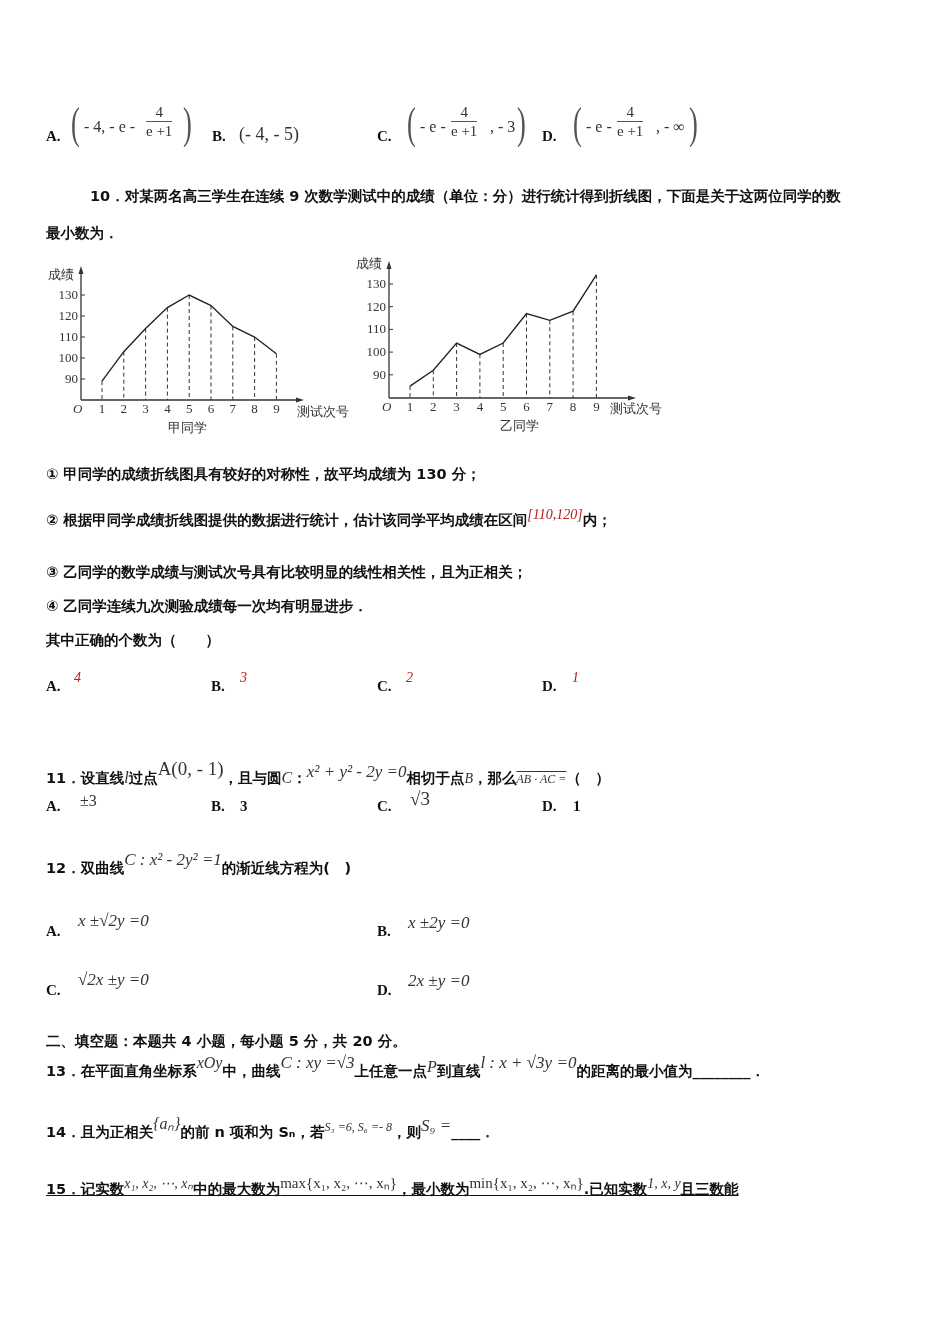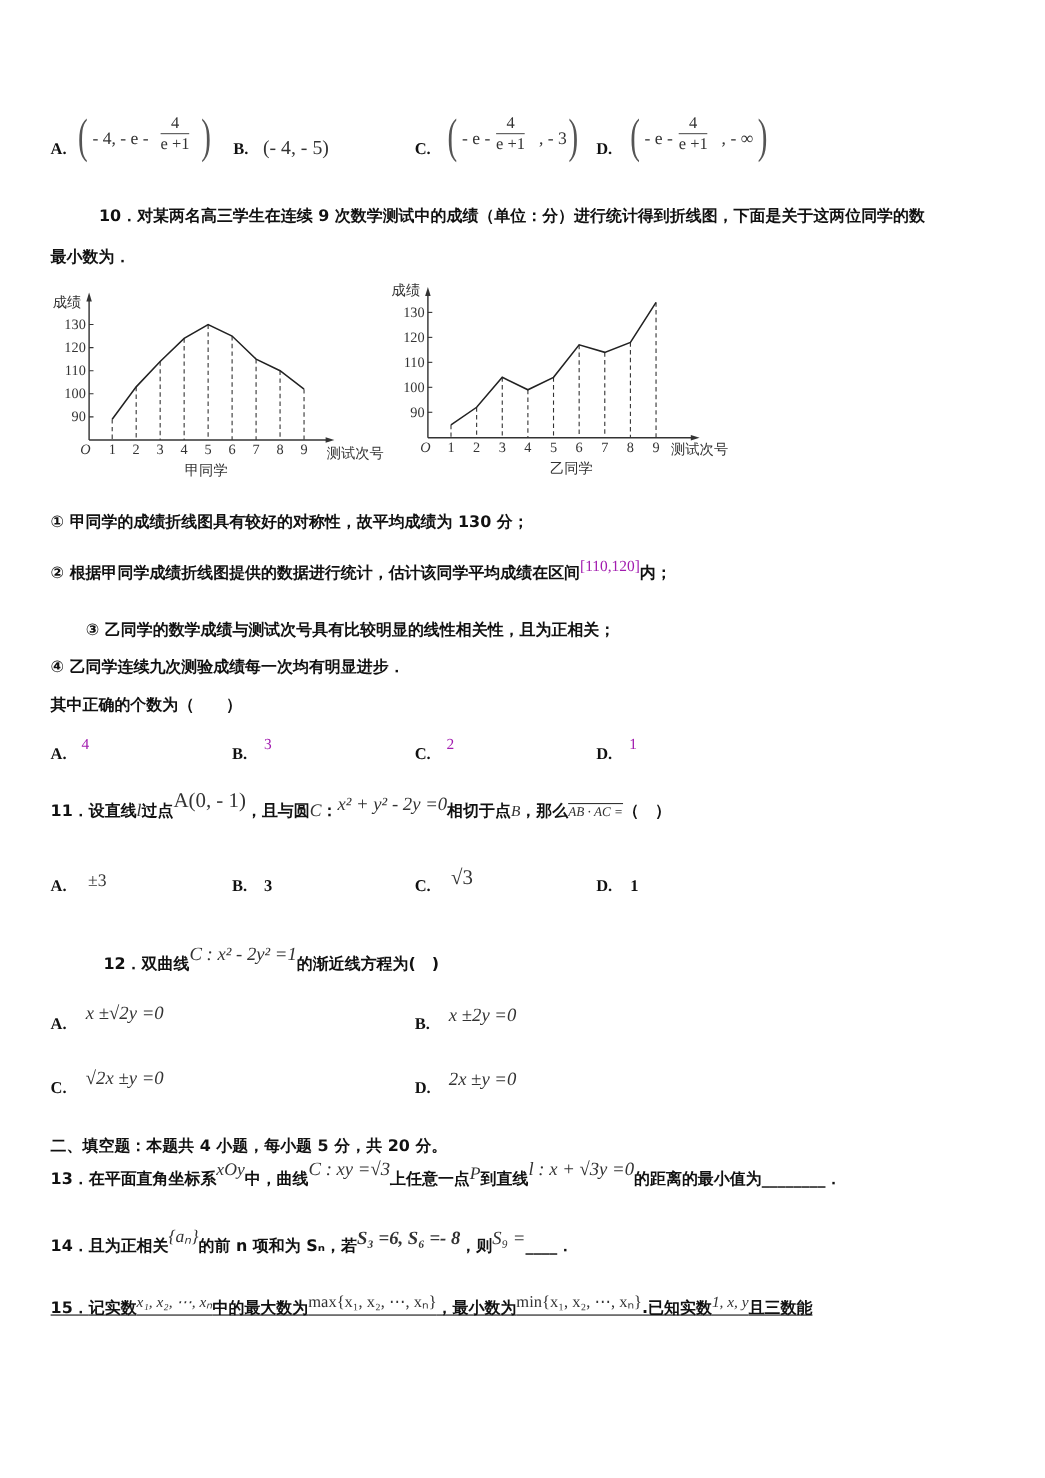--- a/index.html
+++ b/index.html
@@ -7,21 +7,21 @@
        font-family:"DejaVu Serif","Liberation Serif",serif;color:#111;}
   .abs{position:absolute;white-space:nowrap;}
   .cn{font-family:"DejaVu Sans","Liberation Sans",sans-serif;font-weight:bold;font-size:14.5px;}
   .lbl{font-family:"Liberation Serif",serif;font-weight:bold;font-size:15px;}
   .math{font-family:"Liberation Serif",serif;font-size:16px;color:#333;}
   .mi{font-style:italic;}
   .paren{font-family:"Liberation Serif",serif;font-size:44px;color:#555;font-weight:200;line-height:44px;transform:scaleX(0.6);display:inline-block;}
   .frac{display:inline-block;text-align:center;vertical-align:middle;font-size:15px;}
   .frac .num{display:block;border-bottom:1px solid #555;padding:0 3px;line-height:18px;}
   .frac .den{display:block;line-height:18px;}
-  .blue{color:#a21caf;font-family:"Liberation Serif",serif;}
+  .blue{color:#b91c1c;font-style:italic;font-family:"Liberation Serif",serif;}
   svg text{font-family:"Liberation Serif",serif;}
 </style>
 </head>
 <body>
 
 <div class="abs" style="left:46px;top:100px;width:680px;height:56px;">
   <span class="abs lbl" style="left:0;top:28px;">A.</span>
   <span class="abs paren" style="left:22px;top:2px;">(</span>
   <span class="abs math" style="left:38px;top:18px;">- 4, - e - </span>
   <span class="abs frac math" style="left:100px;top:3px;">
@@ -146,51 +146,51 @@
   <text x="356" y="268" font-size="13" fill="#333">成绩</text>
   <text x="382" y="411" font-size="13" font-style="italic" fill="#333">O</text>
   <text x="610" y="413" font-size="13" fill="#333">测试次号</text>
   <text x="500" y="430" font-size="13" fill="#333">乙同学</text>
 </svg>
 
 <div class="abs cn" style="left:46px;top:465px;">① 甲同学的成绩折线图具有较好的对称性，故平均成绩为 130 分；</div>
 <div class="abs" style="left:46px;top:510px;">
   <span class="cn">② 根据甲同学成绩折线图提供的数据进行统计，估计该同学平均成绩在区间</span><span class="blue" style="font-size:14px;position:relative;top:-6px;">[110,120]</span><span class="cn">内；</span>
 </div>
-<div class="abs cn" style="left:46px;top:563px;margin-left:32px;">③ 乙同学的数学成绩与测试次号具有比较明显的线性相关性，且为正相关；</div>
+<div class="abs cn" style="left:46px;top:563px;">③ 乙同学的数学成绩与测试次号具有比较明显的线性相关性，且为正相关；</div>
 <div class="abs cn" style="left:46px;top:597px;">④ 乙同学连续九次测验成绩每一次均有明显进步．</div>
 <div class="abs cn" style="left:46px;top:631px;">其中正确的个数为（　　）</div>
 
 <div class="abs" style="left:46px;top:672px;width:600px;height:30px;">
   <span class="abs lbl" style="left:0;top:6px;">A.</span>
   <span class="abs blue" style="left:28px;top:-2px;font-size:14px;">4</span>
   <span class="abs lbl" style="left:165px;top:6px;">B.</span>
   <span class="abs blue" style="left:194px;top:-2px;font-size:14px;">3</span>
   <span class="abs lbl" style="left:331px;top:6px;">C.</span>
   <span class="abs blue" style="left:360px;top:-2px;font-size:14px;">2</span>
   <span class="abs lbl" style="left:496px;top:6px;">D.</span>
   <span class="abs blue" style="left:526px;top:-2px;font-size:14px;">1</span>
 </div>
 
-<div class="abs" style="left:46px;top:720px;line-height:34px;text-align:center;">
+<div class="abs" style="left:46px;top:760px;line-height:34px;text-align:center;">
   <span class="cn">11．</span><span class="cn">设直线</span><span class="math mi">l</span><span class="cn">过点</span><span class="math" style="font-size:19px;position:relative;top:-8px;">A(0, - 1)</span><span class="cn">，且与圆</span><span class="math mi">C</span><span class="cn">：</span><span class="math mi" style="font-size:17px;position:relative;top:-6px;">x² + y² - 2y =0</span><span class="cn">相切于点</span><span class="math mi" style="font-size:14px;">B</span><span class="cn">，那么</span><span class="math mi" style="font-size:12px;text-decoration:overline;">AB · AC =</span><span class="cn">（　）</span>
 </div>
 
 <div class="abs" style="left:46px;top:790px;width:600px;height:30px;">
   <span class="abs lbl" style="left:0;top:8px;">A.</span>
   <span class="abs math" style="left:34px;top:2px;">±3</span>
   <span class="abs lbl" style="left:165px;top:8px;">B.</span>
   <span class="abs lbl" style="left:194px;top:8px;">3</span>
   <span class="abs lbl" style="left:331px;top:8px;">C.</span>
   <span class="abs math" style="left:364px;top:-2px;font-size:19px;">√3</span>
   <span class="abs lbl" style="left:496px;top:8px;">D.</span>
   <span class="abs lbl" style="left:527px;top:8px;">1</span>
 </div>
 
-<div class="abs" style="left:46px;top:852px;line-height:48px;margin-left:48px;">
+<div class="abs" style="left:46px;top:852px;line-height:32px;">
   <span class="cn">12．</span><span class="cn">双曲线</span><span class="math mi" style="font-size:17px;position:relative;top:-8px;">C : x² - 2y² =1</span><span class="cn">的渐近线方程为(　)</span>
 </div>
 
 <div class="abs" style="left:46px;top:905px;width:500px;height:95px;">
   <span class="abs lbl" style="left:0;top:18px;">A.</span>
   <span class="abs math mi" style="left:32px;top:6px;font-size:17px;">x ±√2y =0</span>
   <span class="abs lbl" style="left:331px;top:18px;">B.</span>
   <span class="abs math mi" style="left:362px;top:8px;font-size:17px;">x ±2y =0</span>
   <span class="abs lbl" style="left:0;top:77px;">C.</span>
   <span class="abs math mi" style="left:32px;top:65px;font-size:17px;">√2x ±y =0</span>
@@ -198,18 +198,18 @@
   <span class="abs math mi" style="left:362px;top:66px;font-size:17px;">2x ±y =0</span>
 </div>
 
 <div class="abs cn" style="left:46px;top:1032px;">二、填空题：本题共 4 小题，每小题 5 分，共 20 分。</div>
 
 <div class="abs" style="left:46px;top:1054px;line-height:34px;">
   <span class="cn">13．</span><span class="cn">在平面直角坐标系</span><span class="math mi" style="position:relative;top:-8px;">xOy</span><span class="cn">中，曲线</span><span class="math mi" style="font-size:17px;position:relative;top:-8px;">C : xy =√3</span><span class="cn">上任意一点</span><span class="math mi" style="position:relative;top:-4px;">P</span><span class="cn">到直线</span><span class="math mi" style="font-size:17px;position:relative;top:-8px;">l : x + √3y =0</span><span class="cn">的距离的最小值为________．</span>
 </div>
 
 <div class="abs" style="left:46px;top:1115px;line-height:34px;">
-  <span class="cn">14．</span><span class="cn">且为正相关</span><span class="math mi" style="position:relative;top:-8px;font-style:italic;">{aₙ}</span><span class="cn">的前 n 项和为 Sₙ，若</span><span class="math mi" style="font-size:17px;position:relative;top:-6px;font-weight:bold;">S₃ =6, S₆ =- 8</span><span class="cn">，则</span><span class="math mi" style="font-size:17px;position:relative;top:-6px;">S₉ =</span><span class="cn">____．</span>
+  <span class="cn">14．</span><span class="cn">且为正相关</span><span class="math mi" style="position:relative;top:-8px;font-style:italic;">{aₙ}</span><span class="cn">的前 n 项和为 Sₙ，若</span><span class="math mi" style="font-size:12px;position:relative;top:-6px;">S₃ =6, S₆ =- 8</span><span class="cn">，则</span><span class="math mi" style="font-size:17px;position:relative;top:-6px;">S₉ =</span><span class="cn">____．</span>
 </div>
 
 <div class="abs" style="left:46px;top:1172px;line-height:34px;text-decoration:underline;">
   <span class="cn">15．</span><span class="cn">记实数</span><span class="math mi" style="font-size:14px;position:relative;top:-6px;">x₁, x₂, ⋯, xₙ</span><span class="cn">中的最大数为</span><span class="math" style="font-size:15px;position:relative;top:-6px;">max{x₁, x₂, ⋯, xₙ}</span><span class="cn">，最小数为</span><span class="math" style="font-size:15px;position:relative;top:-6px;">min{x₁, x₂, ⋯, xₙ}</span><span class="cn">.已知实数</span><span class="math mi" style="font-size:14px;position:relative;top:-6px;">1, x, y</span><span class="cn">且三数能</span>
 </div>
 
 </body></html>

